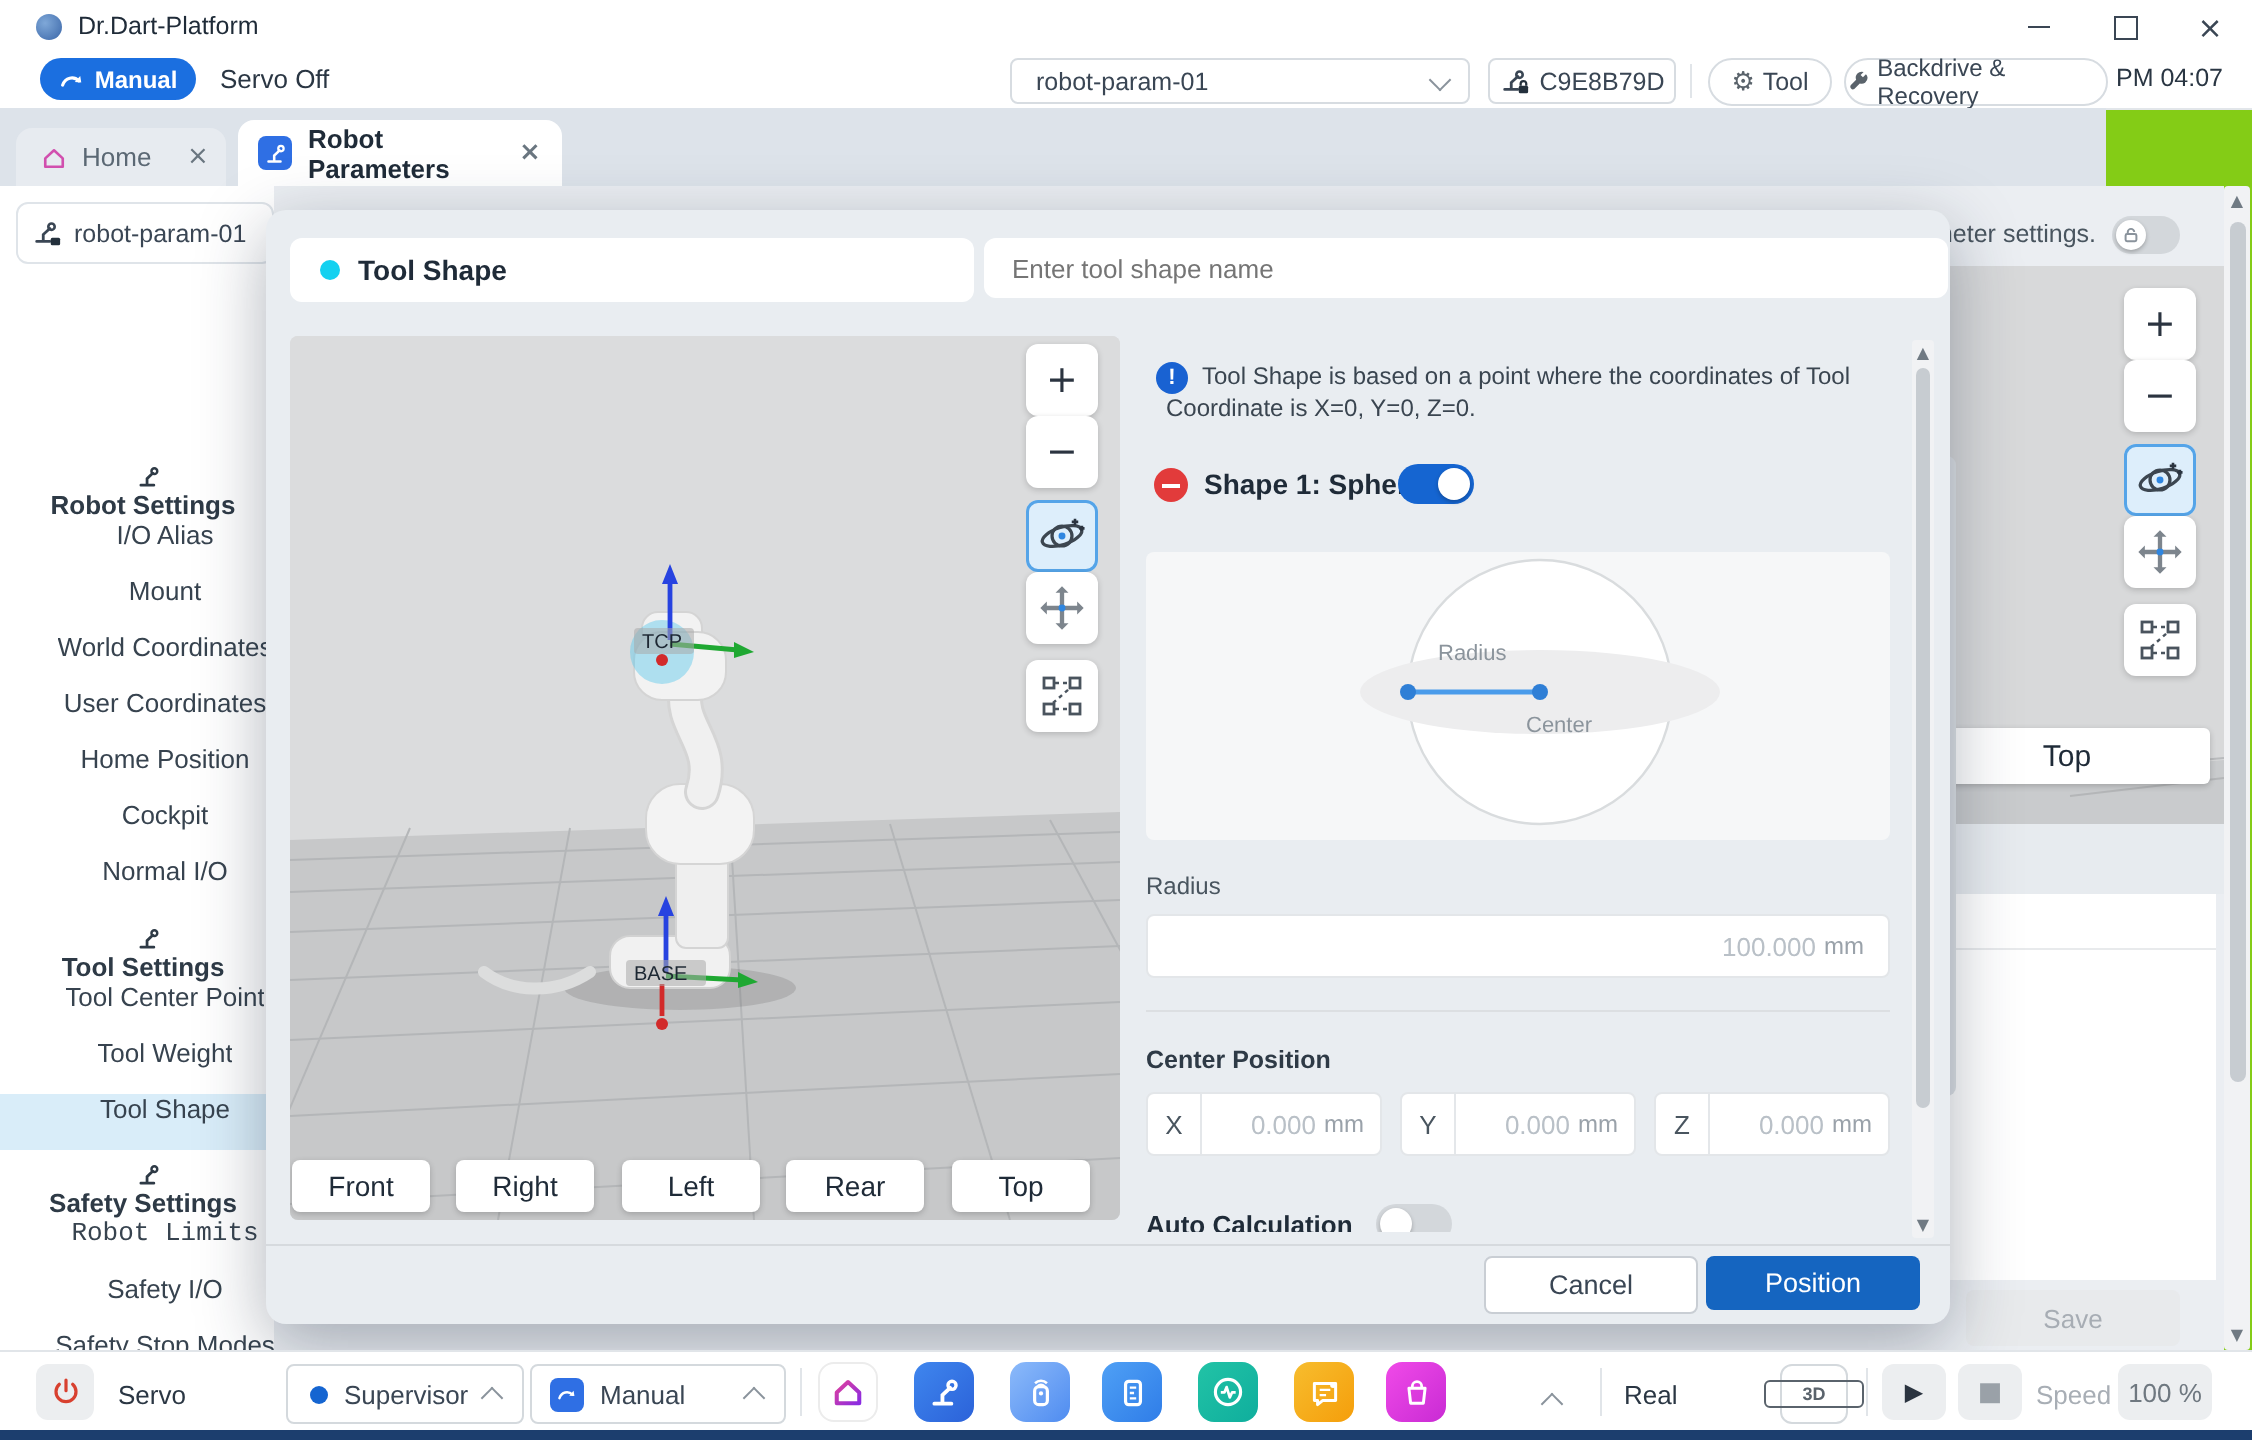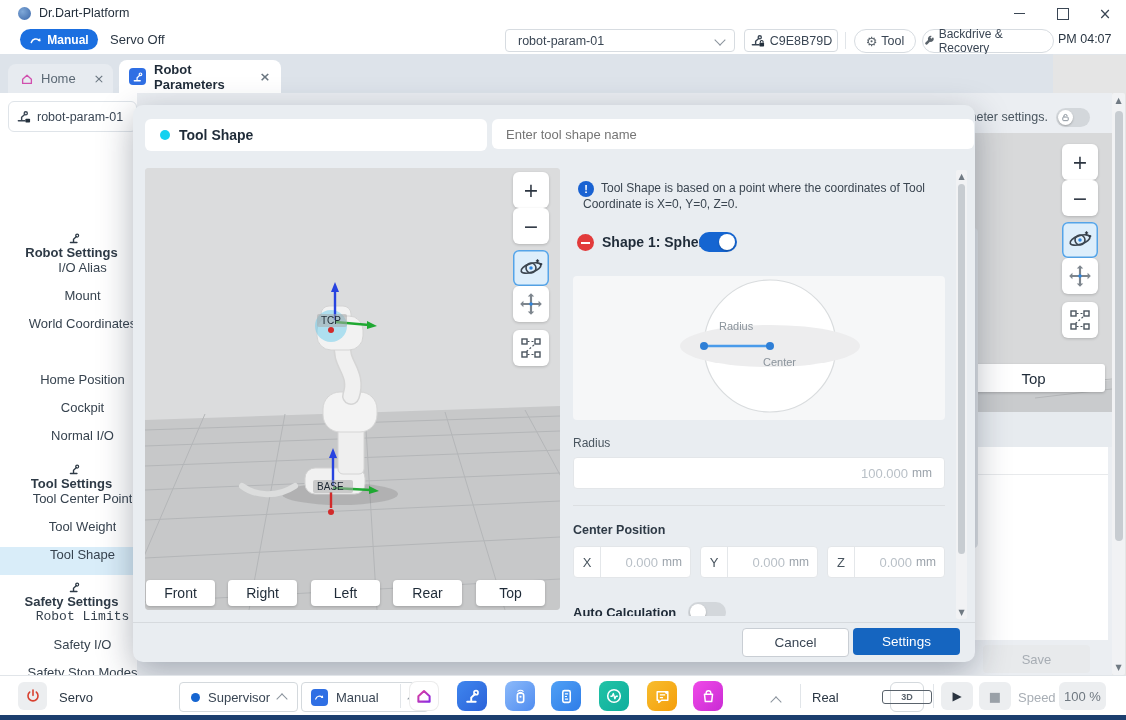--- a/index.html
+++ b/index.html
@@ -1,16 +1,16 @@
 <!DOCTYPE html>
 <html><head>
 <meta charset="utf-8">
 <style>
   html,body{margin:0;padding:0;background:#222;}
-  #app{position:relative;width:1126px;height:720px;background:#e5e5e5;overflow:hidden;
+  #app{position:relative;width:1126px;height:720px;background:#84cc16;overflow:hidden;
        font-family:"Liberation Sans",sans-serif;color:#2a3643;-webkit-font-smoothing:antialiased;}
   .abs{position:absolute;}
   .glyph{font-family:"DejaVu Sans",sans-serif;}
   .nowrap{white-space:nowrap;overflow:hidden;}
   .flexc{display:flex;align-items:center;}
   .ctr{display:flex;align-items:center;justify-content:center;}
 
   
   .titlebar{left:0;top:0;width:1126px;height:27px;background:#fff;border-bottom:1px solid #eceff2;}
   .title-text{font-size:12.5px;color:#1f2b38;}
@@ -57,21 +57,21 @@
            font-size:14px;color:#1f2b38;}
   .field{background:#fff;border-radius:4px;border:1px solid #e3e6e9;font-size:13px;}
   .fieldval{color:#b9c0c7;}
   .fieldunit{color:#9aa2aa;font-size:12px;margin-left:4px;}
   .scroll{background:#f1f2f4;border-radius:2px;}
   .scroll .thumb{position:absolute;background:#c7ccd1;border-radius:4px;}
   .scroll .arr{position:absolute;font-size:8px;color:#707a83;left:0;width:100%;text-align:center;}
 
   
   .bottombar{left:0;top:675px;width:1126px;height:40px;background:#fff;border-top:1px solid #e1e5e9;}
-  .bb-box{border:1px solid #d4d9dd;border-radius:4px;background:#fff;height:28px;font-size:13px;color:#3a4654;margin-left:36px;}
+  .bb-box{border:1px solid #d4d9dd;border-radius:4px;background:#fff;height:28px;font-size:13px;color:#3a4654;}
   .bb-gbtn{background:#eceef0;border-radius:6px;height:28px;}
   .tile{width:30px;height:30px;border-radius:8px;}
   .chev{display:inline-block;width:7px;height:7px;border-right:1.6px solid #8a939c;border-bottom:1.6px solid #8a939c;}
   .chev.up{transform:rotate(-135deg);margin-top:4px;}
   .chev.down{transform:rotate(45deg);margin-top:-2px;}
   .divline{width:1px;background:#e1e5e9;}
 </style>
 </head>
 <body>
 
@@ -172,20 +172,23 @@
       <span class="nowrap" style="margin-left:6px;">Robot Settings</span>
     </div>
     <div class="abs side-row flexc" style="top:167px;">
         <span class="nowrap" style="margin-left:28px;">I/O Alias</span>
       </div>
     <div class="abs side-row flexc" style="top:195px;">
         <span class="nowrap" style="margin-left:28px;">Mount</span>
       </div>
     <div class="abs side-row flexc" style="top:223px;">
         <span class="nowrap" style="margin-left:28px;">World Coordinates</span>
+      </div>
+    <div class="abs side-row flexc" style="top:251px;">
+        <span class="nowrap" style="margin-left:28px;">User Coordinates</span>
       </div>
     <div class="abs side-row flexc" style="top:279px;">
         <span class="nowrap" style="margin-left:28px;">Home Position</span>
       </div>
     <div class="abs side-row flexc" style="top:307px;">
         <span class="nowrap" style="margin-left:28px;">Cockpit</span>
       </div>
     <div class="abs side-row side-sec flexc" style="top:370px;">
       <svg width="13" height="13" viewBox="0 0 16 16" style="margin-left:12px;">
         <path d="M3 13 h8 M6.8 13 V9 L10.4 5.6" stroke="#2e3a46" stroke-width="1.7" fill="none" stroke-linecap="round"></path>
@@ -455,21 +458,21 @@
     <div class="abs scroll" style="left:823px;top:65px;width:11px;height:449px;">
       <span class="arr glyph" style="top:2px;">▲</span>
       <div class="thumb" style="left:2px;top:14px;width:7px;height:370px;"></div>
       <span class="arr glyph" style="bottom:2px;">▼</span>
     </div>
 
     <div class="abs" style="left:0;top:517px;width:842px;height:1px;background:#d6dade;"></div>
     <div class="abs ctr" style="left:609px;top:523px;width:105px;height:27px;background:#fff;border:1px solid #c9ced4;
          border-radius:4px;font-size:13.5px;color:#3a4654;">Cancel</div>
     <div class="abs ctr" style="left:720px;top:523px;width:107px;height:27px;background:#1565c0;
-         border-radius:4px;font-size:13.5px;color:#fff;">Settings</div>
+         border-radius:4px;font-size:13.5px;color:#fff;">Position</div>
   </div>
 
   <div class="abs bottombar">
     <div class="abs bb-gbtn ctr" style="left:18px;top:6px;width:29px;">
       <svg width="16" height="16" viewBox="0 0 24 24">
         <path d="M12 3 v8" stroke="#d8402f" stroke-width="2.4" stroke-linecap="round"></path>
         <path d="M7 6.2 a7.5 7.5 0 1 0 10 0" stroke="#d8402f" stroke-width="2.4" fill="none" stroke-linecap="round"></path>
       </svg>
     </div>
     <div class="abs" style="left:59px;top:14px;font-size:13px;">Servo</div>

